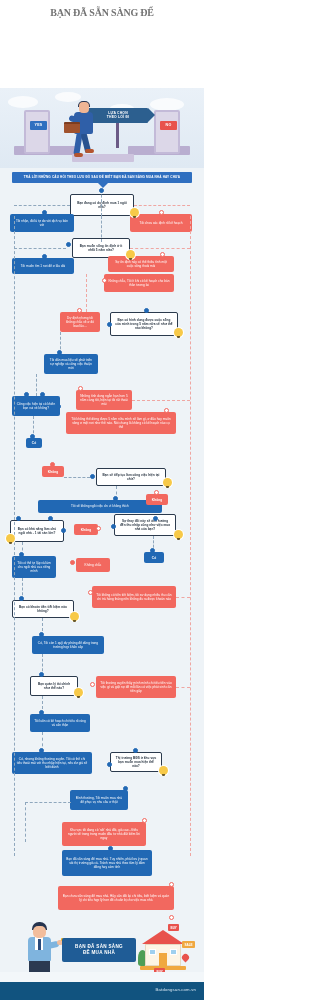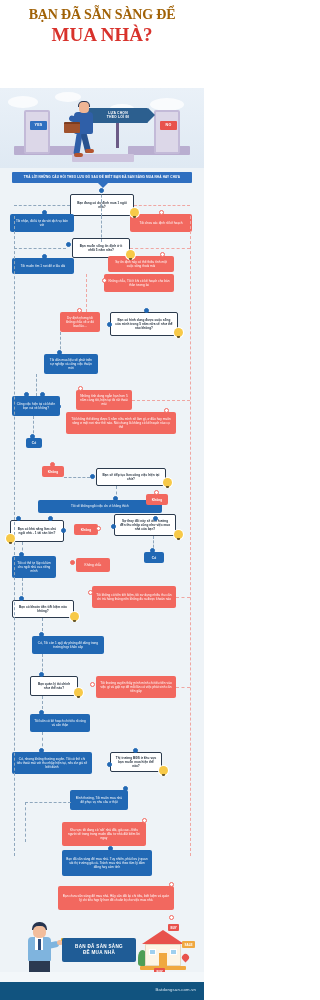--- a/index.html
+++ b/index.html
@@ -58,23 +58,23 @@
     letter-spacing: 0.2px;
   }
   .logo-tag {
     font-size: 3.2px;
     color: #6f8ba3;
     letter-spacing: 0.2px;
     margin-top: 1px;
   }
   .title1 {
     margin-top: 7px;
-    font-size: 14px;
-    font-weight: bold;
-    color: #a16207;
+    font-size: 10px;
+    font-weight: bold;
+    color: #737373;
     letter-spacing: -0.2px;
     font-family: "Liberation Serif", serif;
   }
   .title2 {
     margin-top: 1px;
     font-size: 19px;
     font-weight: bold;
     color: #d8322c;
     letter-spacing: 0px;
     font-family: "Liberation Serif", serif;
@@ -338,21 +338,20 @@
     background: #f3f7fa;
   }
 </style>
 </head>
 <body>
 
 <div id="page">
 
   <div class="header">
     <div class="title1">BẠN ĐÃ SẴN SÀNG ĐỂ</div>
-    <div class="title2">MUA NHÀ?</div>
   </div>
 
   <div class="hero">
     <div class="cloud" style="left:8px;  top:8px;  width:30px; height:12px;"></div>
     <div class="cloud" style="left:55px; top:4px;  width:26px; height:10px;"></div>
     <div class="cloud" style="left:150px;top:10px; width:34px; height:13px;"></div>
     <div class="cloud" style="left:110px;top:16px; width:24px; height:9px;"></div>
 
     <div class="platform" style="left:14px;  top:58px; width:62px; height:9px;"></div>
     <div class="platform" style="left:128px; top:58px; width:62px; height:9px;"></div>

